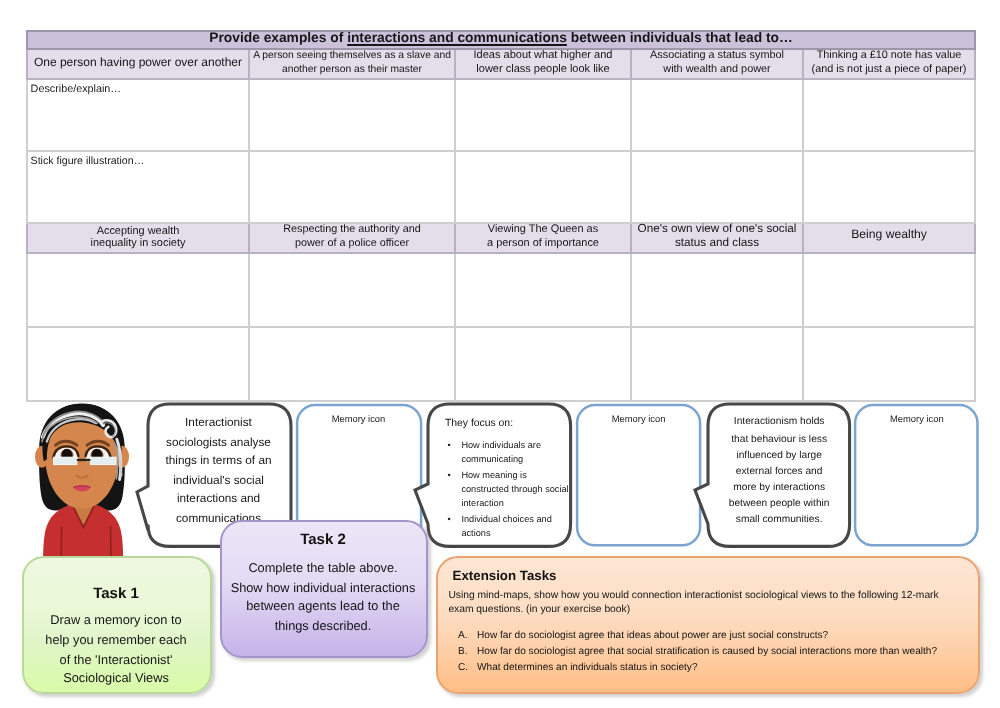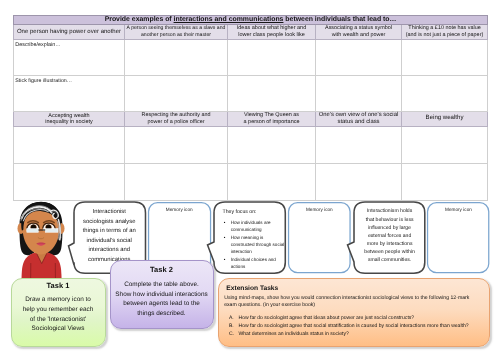--- a/index.html
+++ b/index.html
@@ -210,21 +210,21 @@
 </div>
 <div class="bwrap" style="left:427.3px;top:202.2px;width:62.3px;height:71.2px">
   <svg width="62.3" height="71.2">
         <rect x="0.55" y="0.55" width="61.199999999999996" height="70.10000000000001" rx="9" ry="9" fill="#ffffff" stroke="#7ba5cf" stroke-width="1.25"></rect>
       </svg>
   <div class="mlbl" style="left:0;top:5px;width:62.3px">Memory icon</div>
 </div>
 <div class="task" style="left:10.5px;top:277.5px;width:95px;height:69px;
   background:linear-gradient(180deg,#eef8e0 0%,#eaf8d6 40%,#e0f5c8 62%,#d9fba8 100%);
   border:1px solid #b8d99a;box-shadow:1.3px 1.3px 1.6px rgba(140,140,140,0.40);">
-  <div class="ttl" style="padding-top:2px">Task 1</div>
+  <div class="ttl" style="padding-top:13px">Task 1</div>
   <div class="tbody" style="width:73px;margin-top:5.6px">Draw a memory icon to
 help you remember each
 of the 'Interactionist'
 Sociological Views</div>
 </div>
 <div class="task" style="left:109.5px;top:260px;width:104px;height:69px;
   background:linear-gradient(180deg,#ece6f7 0%,#e3daf4 45%,#c5b3e8 100%);
   border:1px solid #a594c9;box-shadow:1.3px 1.3px 1.6px rgba(140,140,140,0.40);">
   <div class="ttl" style="padding-top:4.2px">Task 2</div>
   <div class="tbody" style="width:100px;margin-top:5.6px">Complete the table above.

